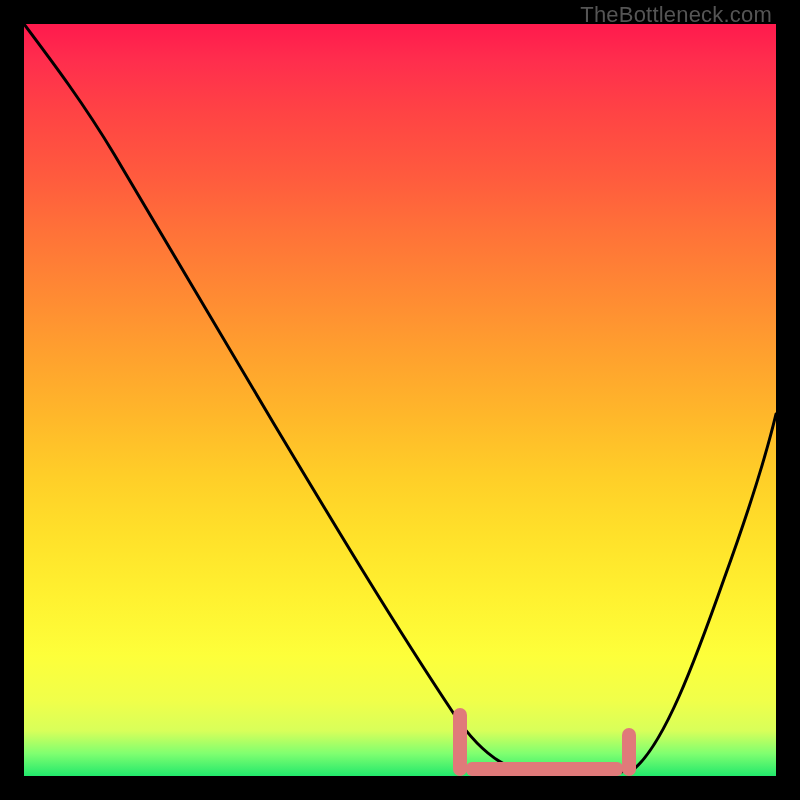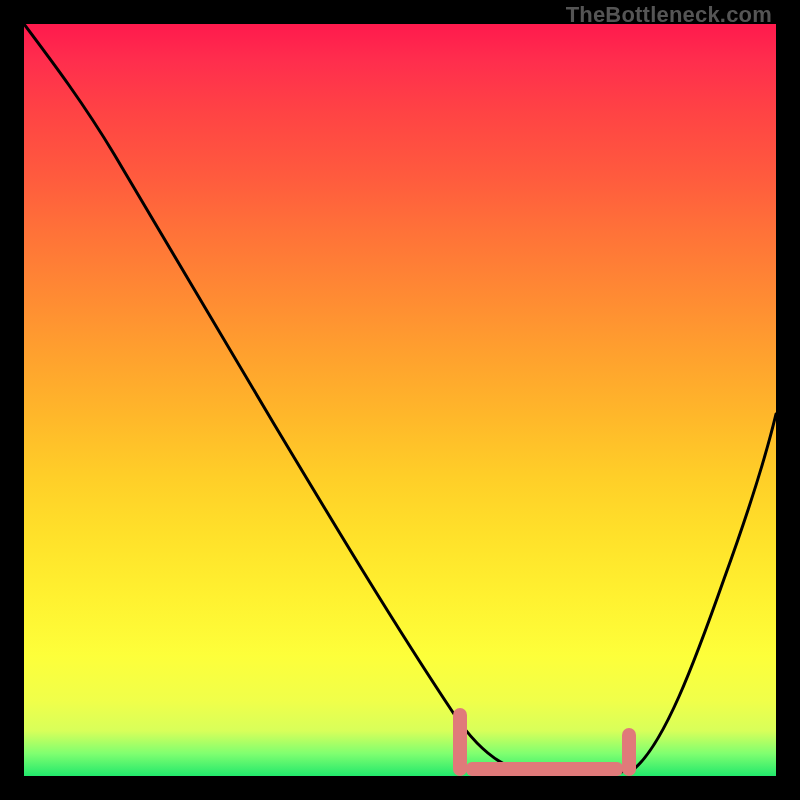--- a/index.html
+++ b/index.html
@@ -36,21 +36,21 @@
       #22e86c 100%
     );
     overflow: hidden;
   }
   .watermark {
     position: absolute;
     top: 2px;
     right: 28px;
     color: #555555;
     font-size: 22px;
-    font-weight: 700;
+    font-weight: 400;
     letter-spacing: 0.2px;
   }
   svg.curve {
     position: absolute;
     left: 0;
     top: 0;
     width: 752px;
     height: 752px;
   }
   .pink-region {

